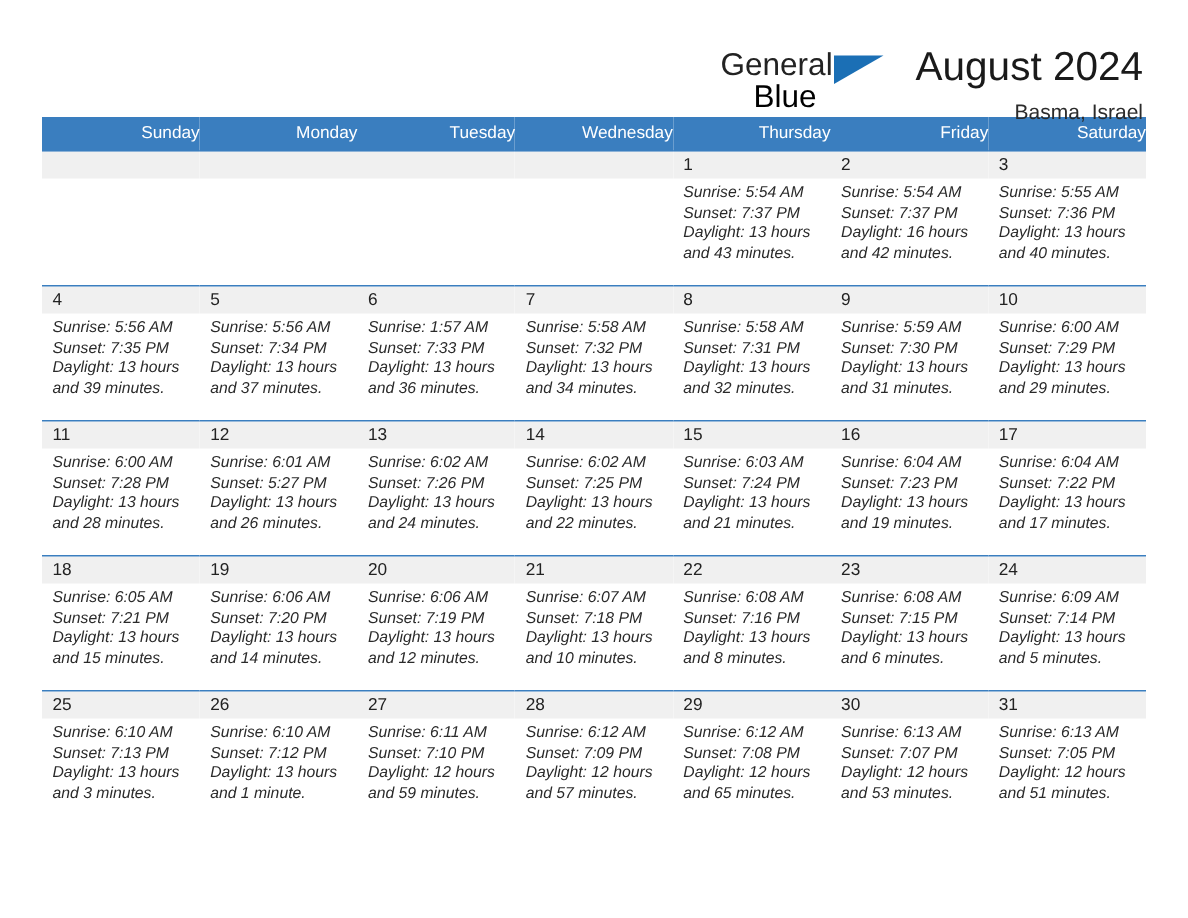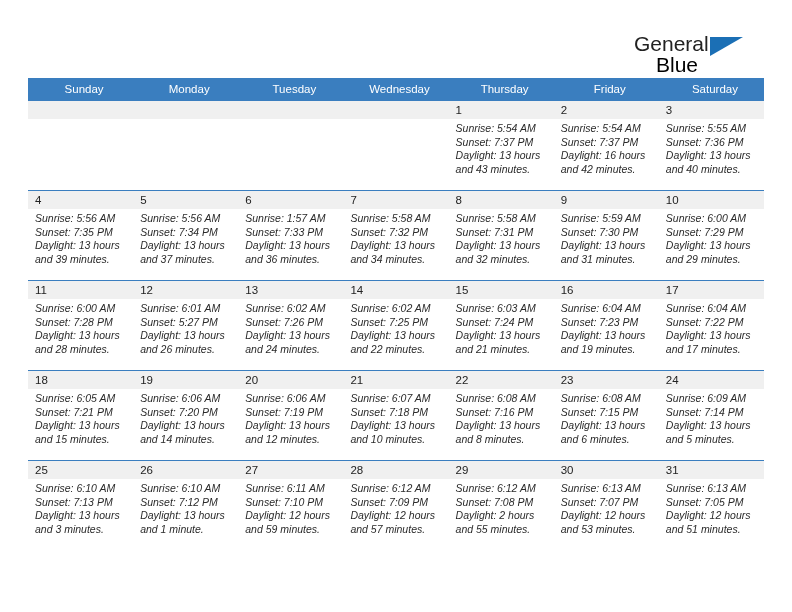--- a/index.html
+++ b/index.html
@@ -88,21 +88,21 @@
     border-collapse: collapse;
     table-layout: fixed;
     margin-top: 4px;
   }
 
   .calendar th {
     background: #3a7ebf;
     color: #ffffff;
     font-size: 11.5px;
     font-weight: 400;
-    text-align: center;
+    text-align: right;
     padding: 5px 0 5px 7px;
     height: 19px;
     box-sizing: border-box;
     border: none;
   }
 
   .calendar td {
     vertical-align: top;
     padding: 0;
     border: none;
@@ -149,20 +149,24 @@
 <div class="page">
 
   <div class="header">
 
     <div class="brand">
       <div class="brand-word1">General</div>
       <div class="brand-word2">Blue</div>
       <div class="brand-triangle"></div>
     </div>
 
+    <div class="title-block">
+      <div class="cal-title">August 2024</div>
+      <div class="cal-subtitle">Basma, Israel</div>
+    </div>
 
   </div>
 
   <table class="calendar">
     <thead>
       <tr>
         <th>Sunday</th>
         <th>Monday</th>
         <th>Tuesday</th>
         <th>Wednesday</th>
@@ -415,21 +419,21 @@
               <div class="cell-line">Sunrise: 6:12 AM</div>
               <div class="cell-line">Sunset: 7:09 PM</div>
               <div class="cell-line wrap">Daylight: 12 hours and 57 minutes.</div>
             </div>
           </td>
           <td>
             <div class="daynum">29</div>
             <div class="cell-body">
               <div class="cell-line">Sunrise: 6:12 AM</div>
               <div class="cell-line">Sunset: 7:08 PM</div>
-              <div class="cell-line wrap">Daylight: 2 hours and 55 minutes.</div>
+              <div class="cell-line wrap">Daylight: 12 hours and 65 minutes.</div>
             </div>
           </td>
           <td>
             <div class="daynum">30</div>
             <div class="cell-body">
               <div class="cell-line">Sunrise: 6:13 AM</div>
               <div class="cell-line">Sunset: 7:07 PM</div>
               <div class="cell-line wrap">Daylight: 12 hours and 53 minutes.</div>
             </div>
           </td>

